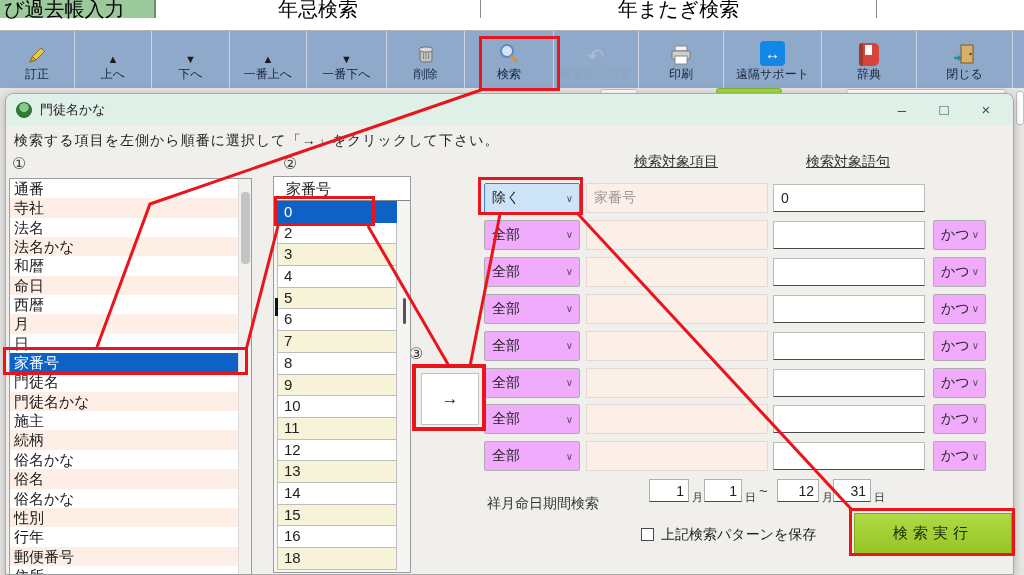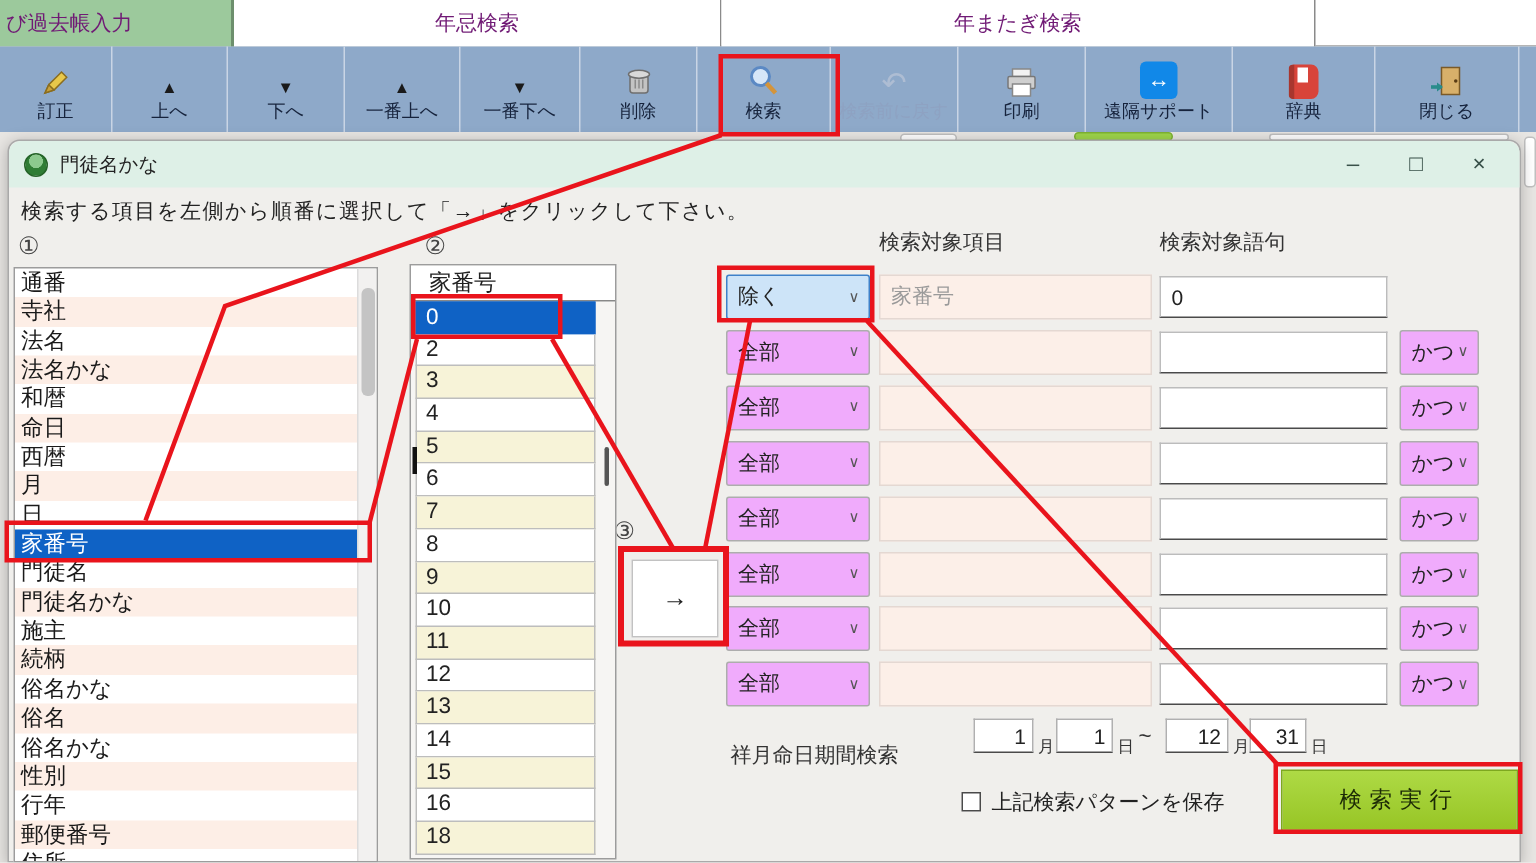--- a/index.html
+++ b/index.html
@@ -2,21 +2,21 @@
 <html><head>
 <meta charset="utf-8">
 <style>
   * { margin:0; padding:0; box-sizing:border-box; }
   html,body { width:1024px; height:575px; overflow:hidden; }
   body { font-family:"Liberation Sans","DejaVu Sans",sans-serif; background:#e8e6e3; position:relative; }
   .stage { position:absolute; left:0; top:0; width:1024px; height:575px; background:#e8e6e3; overflow:hidden; }
 
   
   .tabbar { position:absolute; left:0; top:0; width:1024px; height:31px; background:#fff; border-bottom:1px solid #b5b5b5; display:flex; }
-  .tab { height:31px; display:flex; align-items:center; justify-content:center; font-size:14px; color:#701a75; border-right:1px solid #8a8a8a; background:#fff; cursor:default; }
+  .tab { height:18px; display:flex; align-items:center; justify-content:center; font-size:20px; color:#000000; border-right:1px solid #8a8a8a; background:#fff; cursor:default; }
   .tab.active { background:#9cc99c; border-right:2px solid #6d8f6d; }
   .tab.t1 { width:156px; justify-content:flex-start; padding-left:4px; }
   .tab.t2 { width:325px; }
   .tab.t3 { width:396px; }
 
   
   .toolbar { position:absolute; left:0; top:31px; width:1024px; height:57px; background:#8ea9c9; display:flex; }
   .tbtn { height:57px; display:flex; flex-direction:column; align-items:center; justify-content:center; gap:2px; border-right:1px solid #c9d5e5; cursor:pointer; }
   .tbtn .ticon { height:26px; display:flex; align-items:flex-end; justify-content:center; }
   .tbtn .tlabel { font-size:12px; color:#16233c; line-height:12px; white-space:nowrap; }
@@ -54,21 +54,21 @@
   .valuelist { position:absolute; left:267px; top:82px; width:138px; height:397px; background:#f6f5f3; border:1px solid #9c9c9c; overflow:hidden; }
   .vheader { height:24px; line-height:24px; background:#fff; border-bottom:1px solid #888; font-size:15px; color:#222; padding-left:12px; }
   .vrow { margin-left:3px; width:120px; height:21.7px; line-height:20px; font-size:15px; color:#222; padding-left:6px; background:#fff; border:1px solid #bdbdbd; border-top:none; }
   .vrow.first { border-top:1px solid #bdbdbd; }
   .vrow.alt { background:#f7f3d8; }
   .vrow.sel { background:#0f62c5; color:#fff; border-color:#0f62c5; }
   .selmark { position:absolute; left:1px; width:3px; height:18px; background:#111; }
   .vlist-thumb { position:absolute; right:4px; width:3px; height:26px; background:#555; border-radius:2px; }
 
   
-  .colheader { position:absolute; font-size:14px; color:#333; text-align:left; }
+  .colheader { position:absolute; font-size:14px; color:#333; text-align:center;text-decoration:underline; }
   .dropdown { position:absolute; height:30px; background:#f0abfc; border:1px solid #adadad; border-radius:2px; font-size:14px; color:#222; display:flex; align-items:center; padding-left:7px; cursor:pointer; }
   .dropdown .chev { position:absolute; right:6px; font-size:10px; color:#555; }
   .dropdown.hl { background:#cde4f8; border:1px solid #3f81c9; }
   .pinkfield { position:absolute; height:30px; background:#fcefe8; border:1px solid #e4d8d2; font-size:14px; color:#9a9a9a; display:flex; align-items:center; padding-left:7px; }
   .terminput { position:absolute; height:28px; background:#fff; border:1px solid #bcbcbc; border-bottom:1px solid #4a4a4a; font-size:14px; color:#222; display:flex; align-items:center; padding-left:7px; }
 
   
   .plabel { position:absolute; font-size:14px; color:#333;margin-top:12px; }
   .pbox { position:absolute; height:23px; background:#fff; border:1px solid #b0b0b0; border-bottom:1px solid #4a4a4a; font-size:14px; color:#222; text-align:right; padding:3px 4px 0 0; }
   .punit { position:absolute; font-size:11px; color:#333; }

